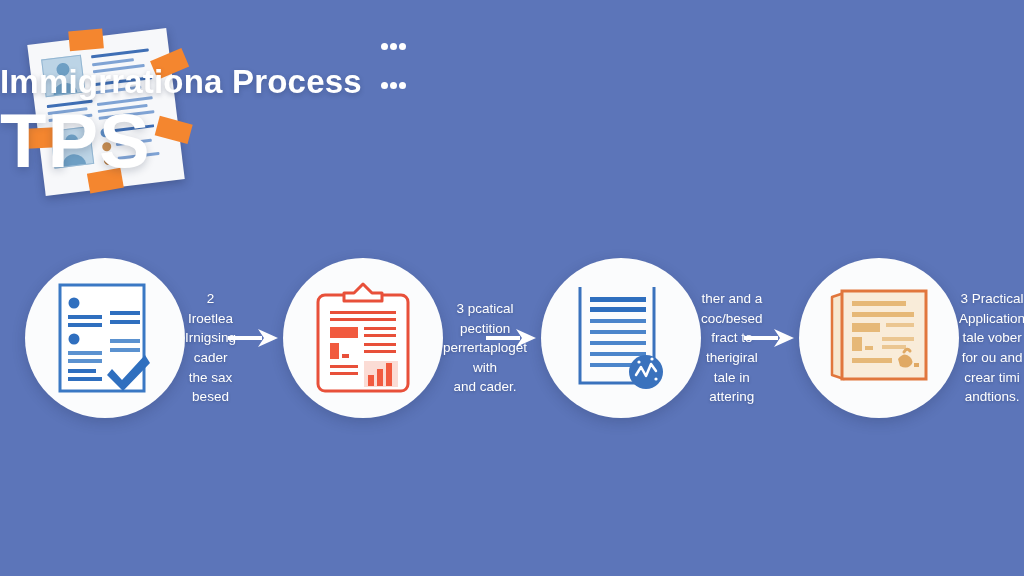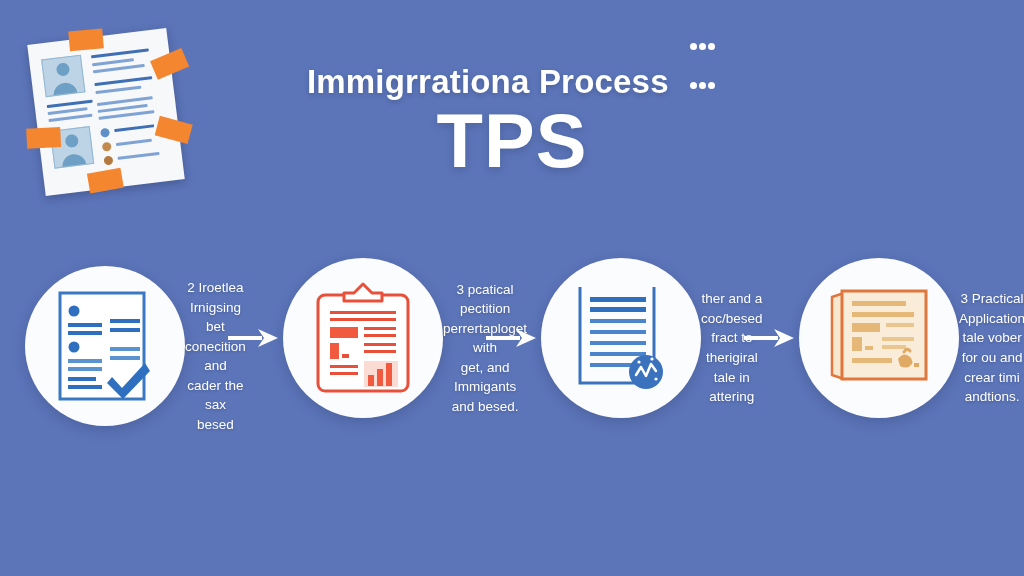--- a/index.html
+++ b/index.html
@@ -83,21 +83,20 @@
     width: 9px; height: 9px;
     border-radius: 50%;
   }
 
   
   #title-block {
     position: absolute;
     left: 0;
     top: 20px;
     width: 1024px;
-    text-align: center;
   }
   #main-title {
     font-size: 33px;
     font-weight: bold;
     color: #ffffff;
     letter-spacing: 0.2px;
     text-shadow: 0 2px 5px rgba(25,35,65,0.25);
     line-height: 1.2;
   }
   #dot-grid {
@@ -231,21 +230,20 @@
           <rect x="18" y="80" width="34" height="4" fill="#5b92d0"></rect>
           <rect x="60" y="60" width="30" height="4" fill="#5b92d0"></rect>
           <rect x="60" y="69" width="30" height="4" fill="#5b92d0"></rect>
           <rect x="18" y="90" width="28" height="4" fill="#2f6fbf"></rect>
           <rect x="18" y="98" width="34" height="4" fill="#2f6fbf"></rect>
           <path d="M62 90 L72 101 L95 76 L100 84 L73 112 L57 96 Z" fill="#2f6fbf"></path>
         </svg>
       </div>
       <div class="step-caption">
         <div>2 Iroetlea Irnigsing</div>
-        <div>bet conecition and</div>
         <div>cader the sax besed</div>
       </div>
     </div>
 
     <div class="arrow">
       <svg width="52" height="22" viewBox="0 0 52 22">
         <rect x="0" y="9" width="34" height="4" fill="#ffffff"></rect>
         <path d="M30 2 L50 11 L30 20 L36 11 Z" fill="#ffffff"></path>
       </svg>
     </div>
@@ -268,22 +266,21 @@
           <rect x="22" y="93" width="28" height="3" fill="#e8503a"></rect>
           <rect x="56" y="82" width="34" height="26" fill="#fbdcd5"></rect>
           <rect x="60" y="96" width="6" height="11" fill="#f15a3f"></rect>
           <rect x="69" y="90" width="6" height="17" fill="#f15a3f"></rect>
           <rect x="78" y="84" width="6" height="23" fill="#f15a3f"></rect>
         </svg>
       </div>
       <div class="step-caption">
         <div>3 pcatical pectition</div>
         <div>perrertaploget with</div>
-        <div>get, and Immigants</div>
-        <div>and besed.</div>
+        <div>and cader.</div>
       </div>
     </div>
 
     <div class="arrow">
       <svg width="52" height="22" viewBox="0 0 52 22">
         <rect x="0" y="9" width="34" height="4" fill="#ffffff"></rect>
         <path d="M30 2 L50 11 L30 20 L36 11 Z" fill="#ffffff"></path>
       </svg>
     </div>
 

